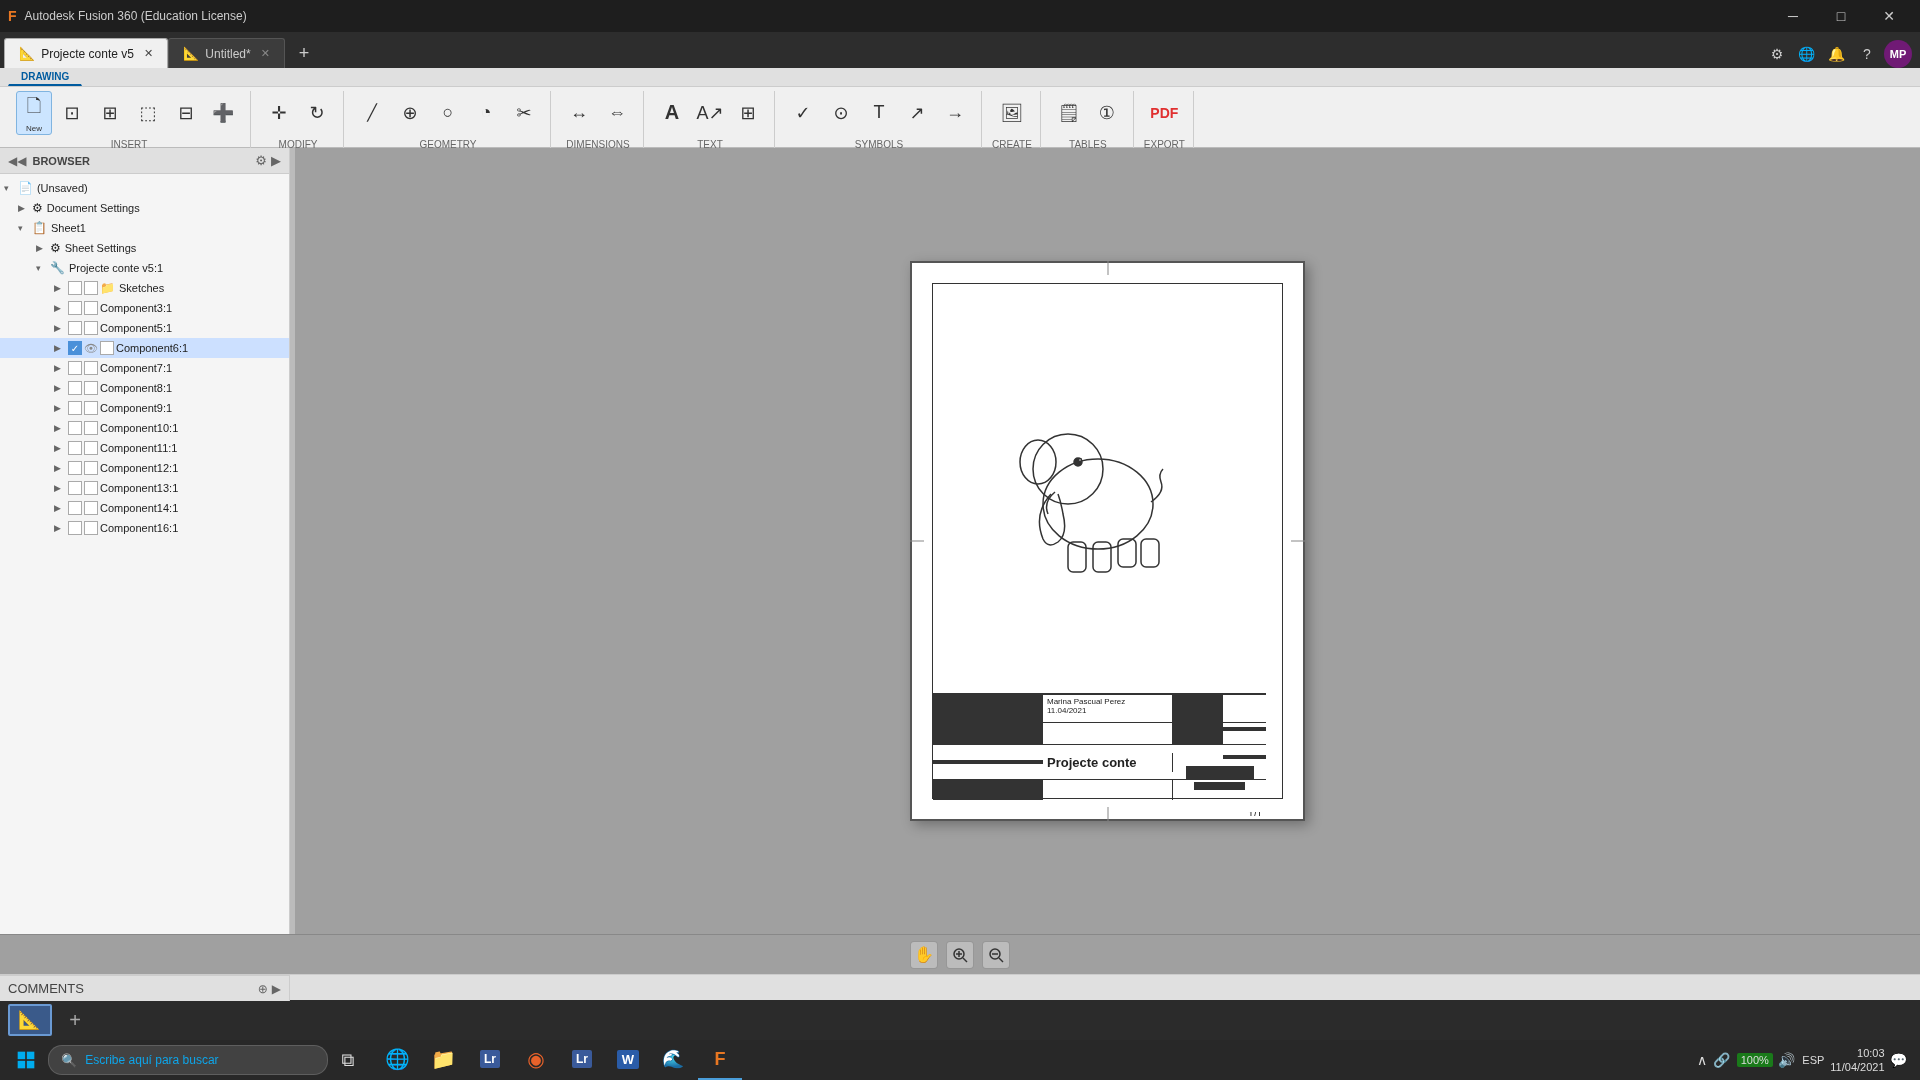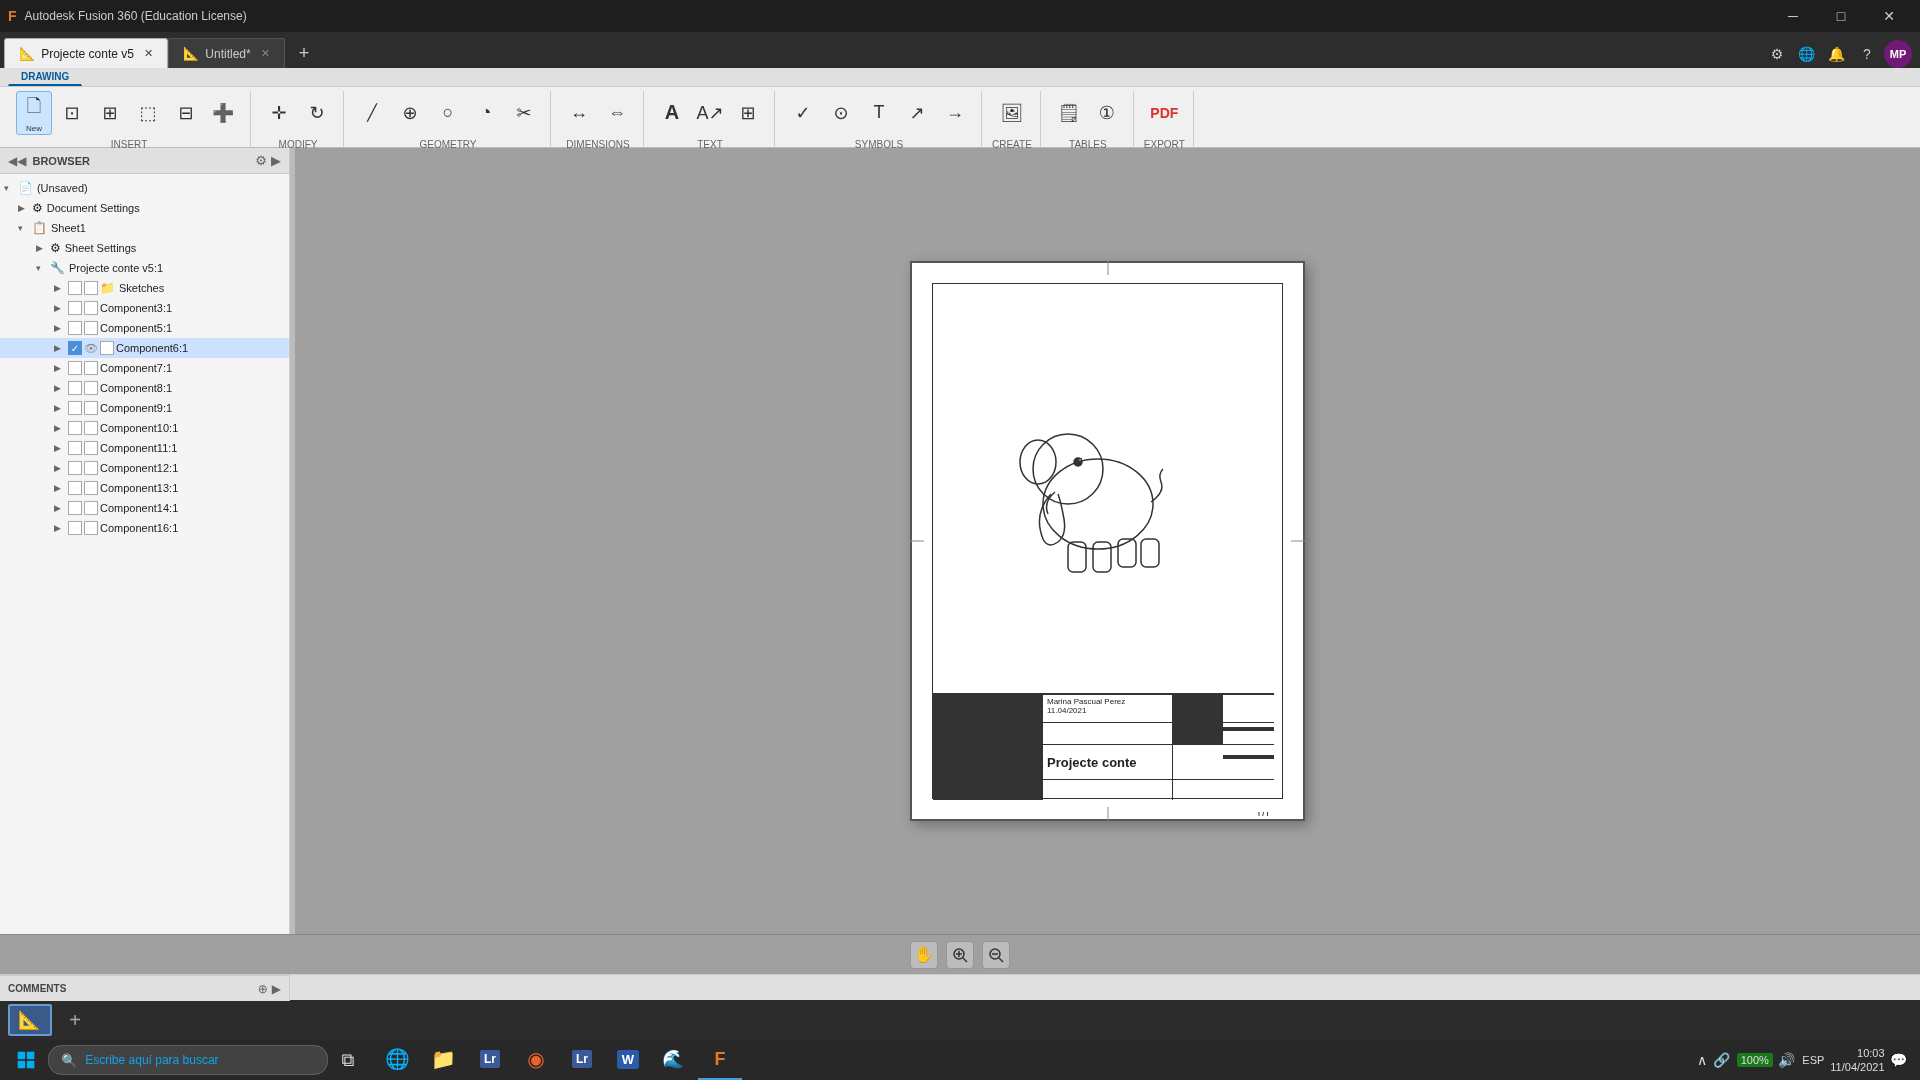--- a/index.html
+++ b/index.html
@@ -115,21 +115,21 @@
     #sheet-inner {
       position: absolute; top: 20px; left: 20px; right: 20px; bottom: 20px;
       border: 1px solid #333;
     }
     
     #elephant-area {
       position: absolute; top: 100px; left: 60px; width: 220px; height: 220px;
     }
     
     #title-block {
-      position: absolute; bottom: 0; left: 0; right: 8px; height: 105px;
+      position: absolute; bottom: 0; left: 0; right: 16px; height: 105px;
       border-top: 2px solid #333;
     }
     .tb-row { display: flex; border-bottom: 1px solid #333; }
     .tb-cell {
       border-right: 1px solid #333; padding: 2px 4px; font-size: 8px; color: #222;
       display: flex; align-items: center; overflow: hidden;
     }
     .tb-cell:last-child { border-right: none; margin-top: 32px; }
     .tb-filled { background: #333; }
 
@@ -138,21 +138,21 @@
       width: 100%; height: 40px; background: #a0a0a0; display: flex; align-items: center; justify-content: center; gap: 8px;
       border-top: 1px solid #888;
     }
     .canvas-tool-btn { width: 28px; height: 28px; border-radius: 4px; display: flex; align-items: center; justify-content: center; font-size: 16px; color: #333; cursor: pointer; background: rgba(255,255,255,0.3); border: 1px solid rgba(0,0,0,0.2); }
 
     
     #comments-bar {
       width: 290px; height: 26px; background: #e0e0e0; border-right: 1px solid #ccc; border-top: 1px solid #ccc;
       display: flex; align-items: center; padding: 0 8px; gap: 6px;
     }
-    #comments-bar .label { font-size: 10px; font-weight: bold; color: #444; flex: 1; }
+    #comments-bar .label { font-size: 13px; font-weight: normal; color: #444; flex: 1; }
     #comments-bar .icons { display: flex; gap: 4px; }
 
     
     #status-bar {
       width: 100%; height: 40px; background: #2b2b2b; display: flex; align-items: center; padding: 0 8px; gap: 8px;
     }
     #status-bar .tab-btn {
       width: 44px; height: 32px; background: #3a5a8a; border: 2px solid #6a9ad4; display: flex; align-items: center; justify-content: center;
       cursor: pointer; border-radius: 2px;
     }
@@ -562,21 +562,21 @@
           </div>
 
           <div class="tb-row" style="height:22px;">
             <div class="tb-cell tb-filled" style="width:30px;"></div>
             <div class="tb-cell tb-filled" style="width:80px;"></div>
             <div class="tb-cell" style="width:130px;"></div>
             <div class="tb-cell tb-filled" style="width:50px;"></div>
             <div class="tb-cell tb-filled" style="flex:1;"></div>
           </div>
 
-          <div class="tb-row" style="height:35px;">
+          <div class="tb-row" style="height:35px;align-items:center;">
             <div class="tb-cell tb-filled" style="width:30px;"></div>
             <div class="tb-cell tb-filled" style="width:80px;"></div>
             <div class="tb-cell" style="width:130px; font-size:13px; font-weight:bold;">
               <span>Projecte conte</span>
             </div>
             <div class="tb-cell" style="flex:1; flex-direction:column; gap:2px;">
               <div style="height:14px; background:#333; width:80%;"></div>
               <div style="height:8px; background:#333; width:60%;"></div>
             </div>
           </div>

